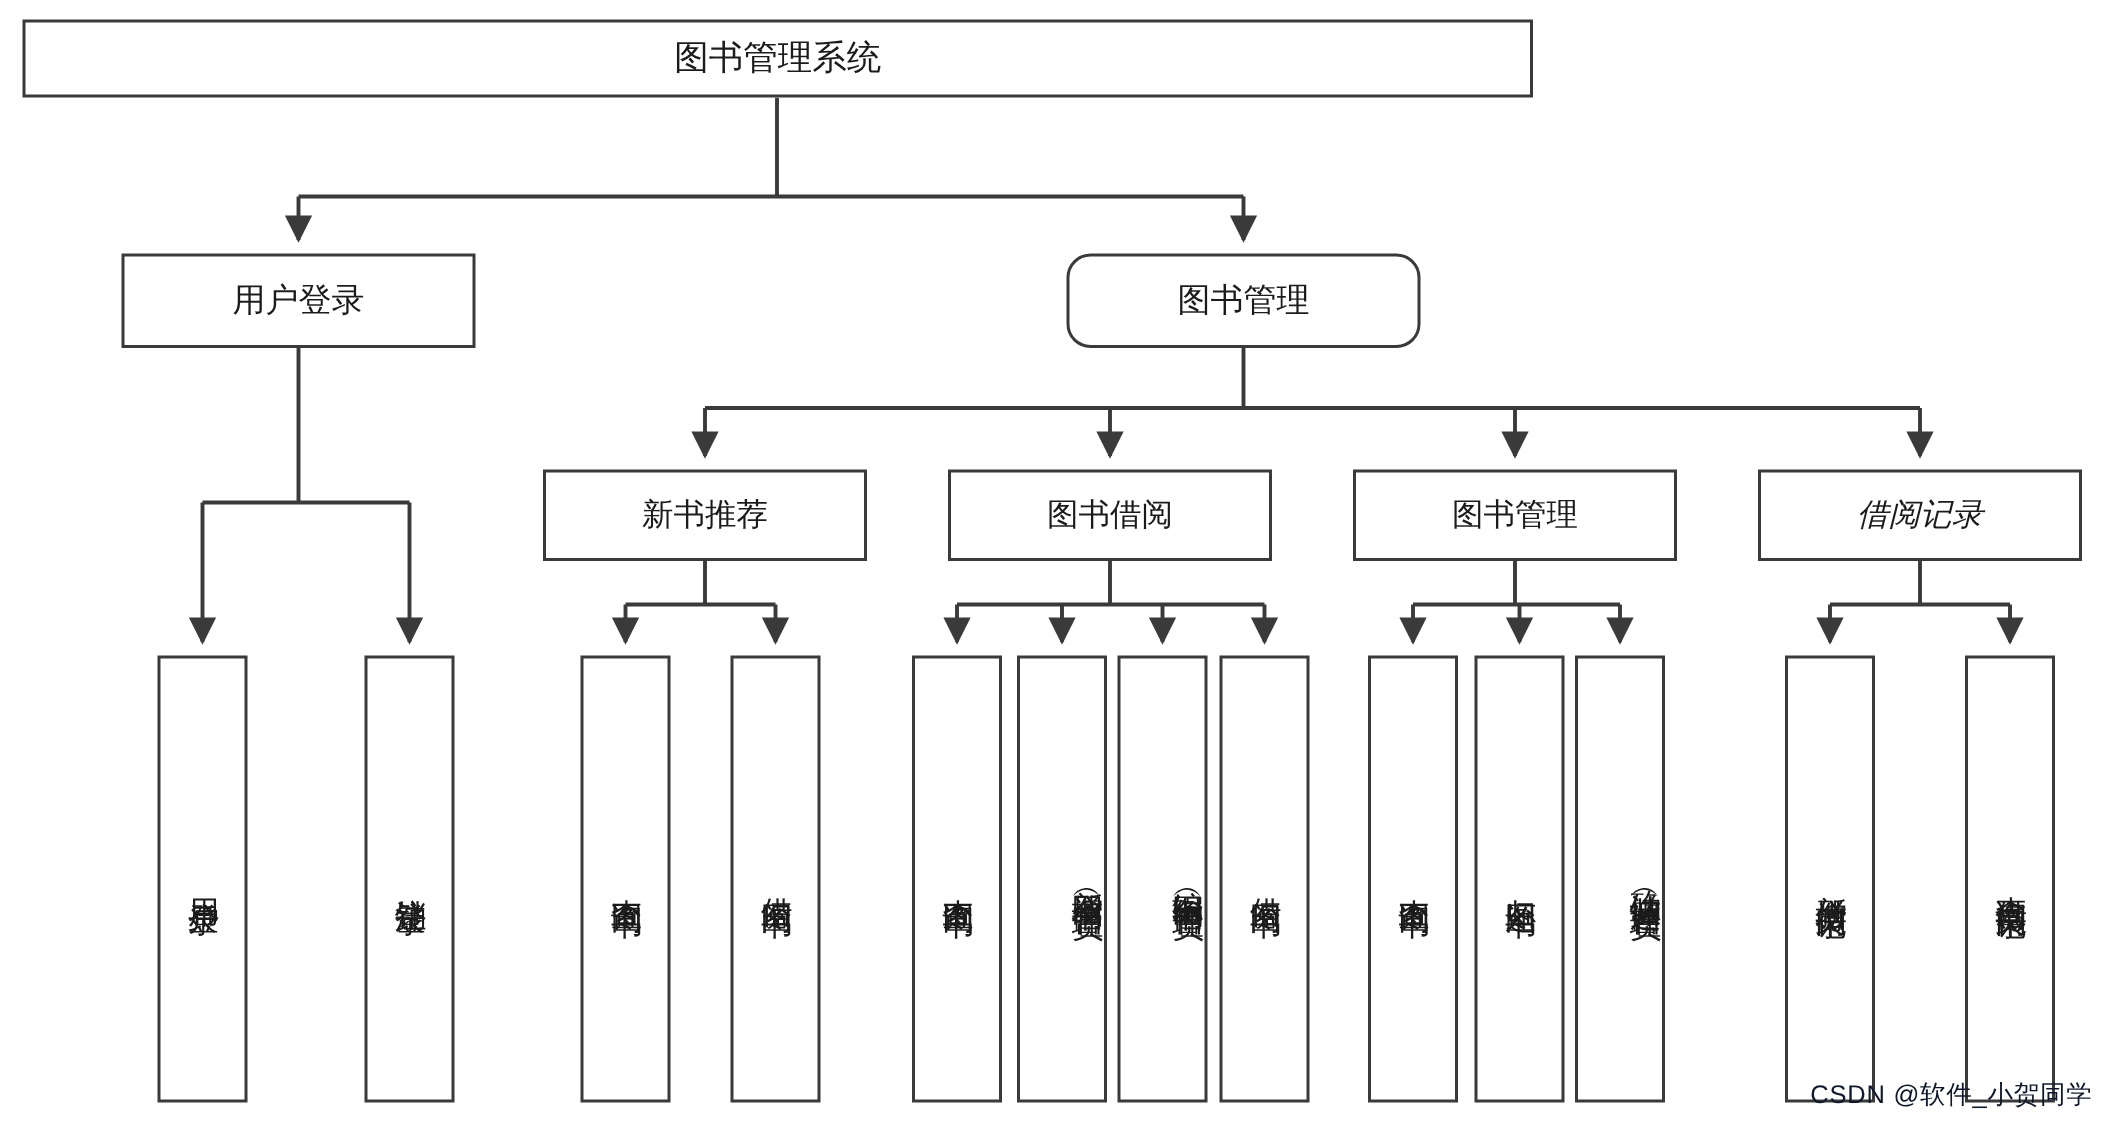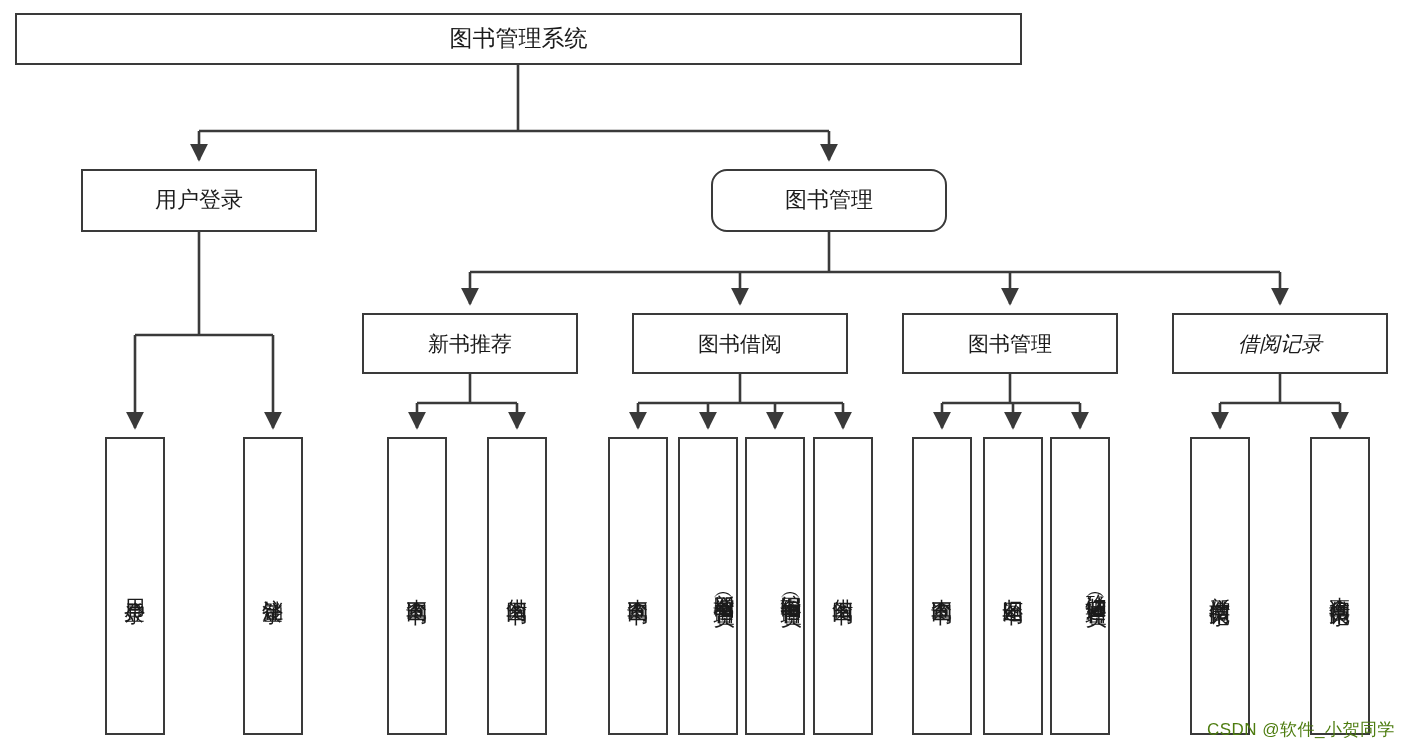--- a/index.html
+++ b/index.html
@@ -66,21 +66,21 @@
   }
   .node.leaf .lbl {
     writing-mode: vertical-rl;
     text-orientation: upright;
   }
   #watermark {
     position: absolute;
     right: 10px;
     bottom: 6px;
     font-size: 17px;
-    color: #4d7c0f;
+    color: #0f172a;
     letter-spacing: 0.5px;
     white-space: nowrap;
     pointer-events: none;
     text-align: right;
   }
 </style>
 </head>
 <body>
 
 <div id="canvas">

